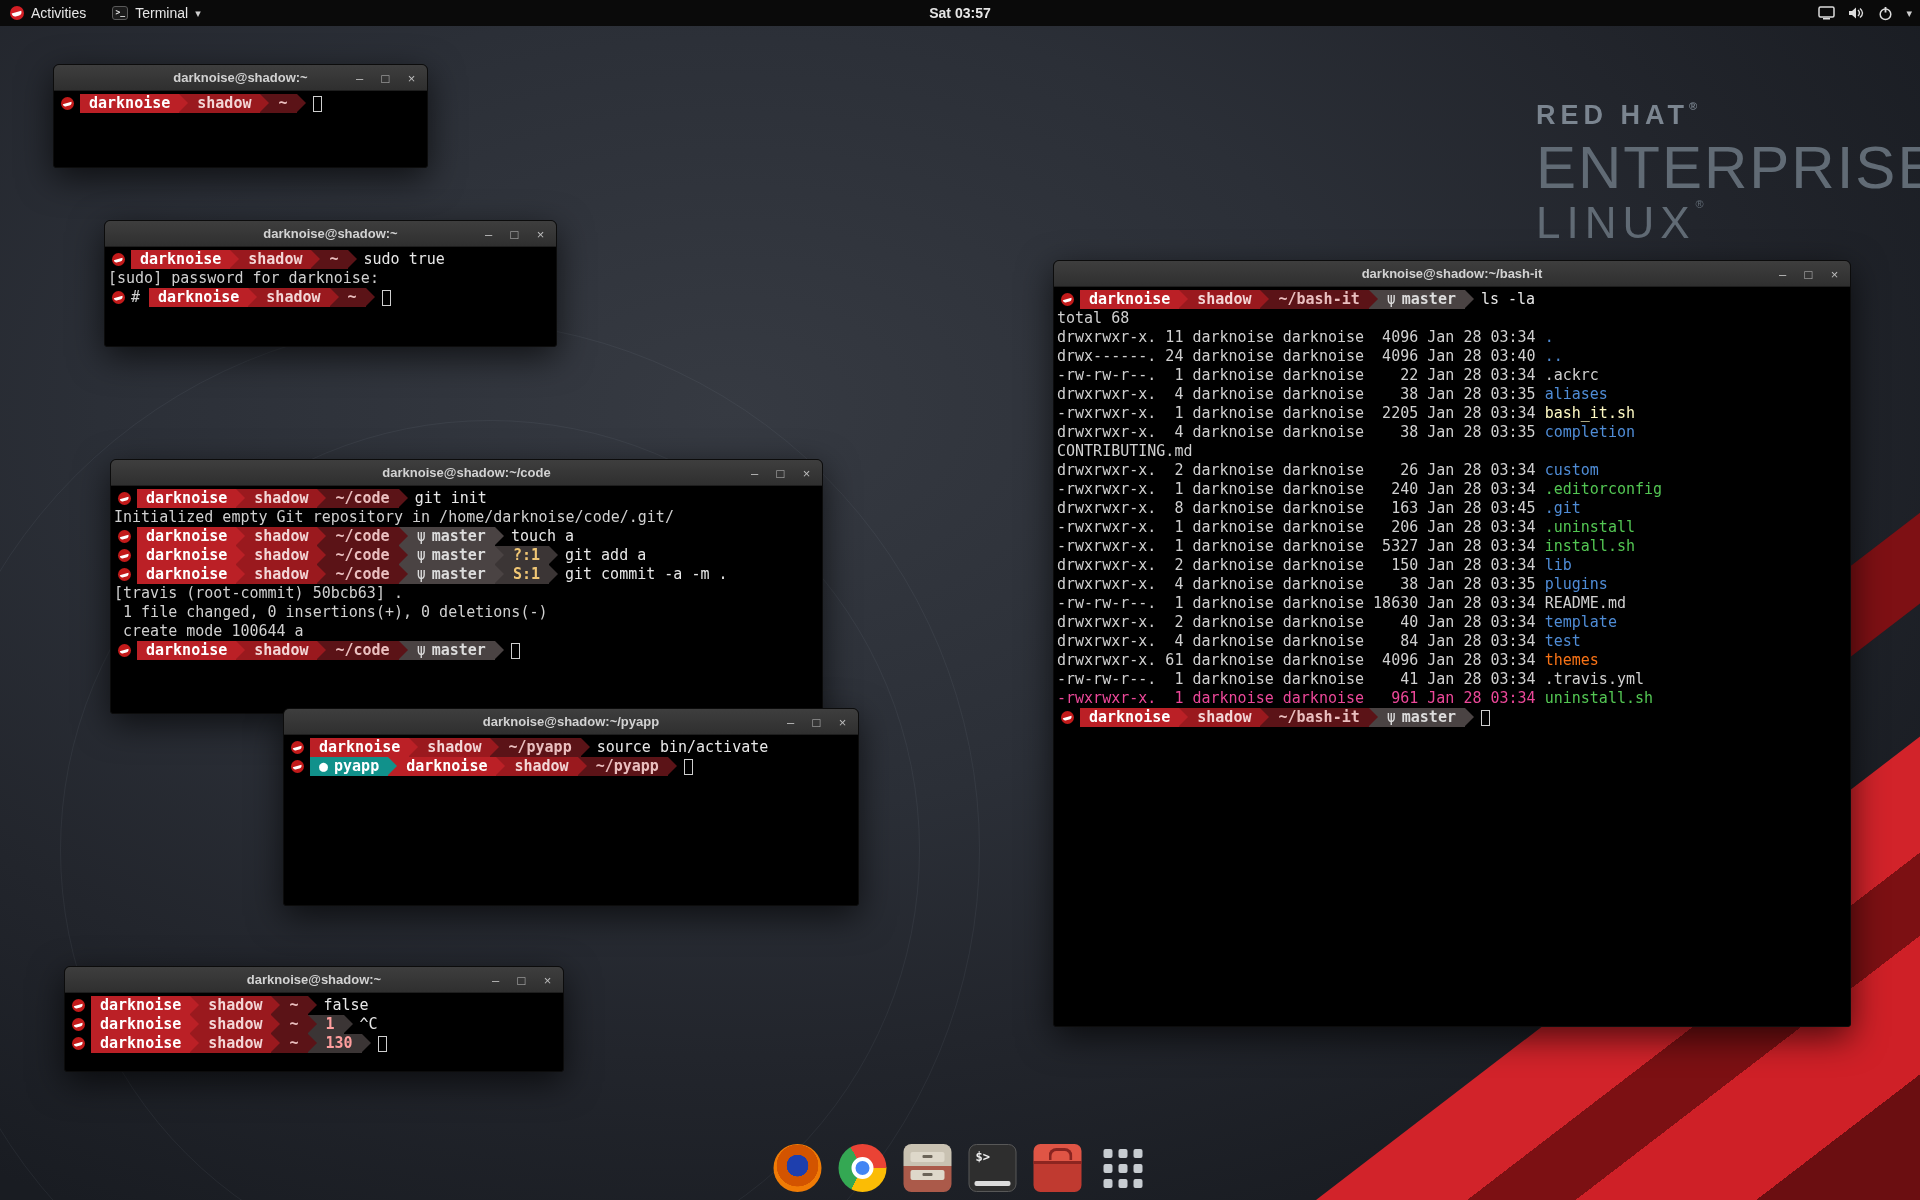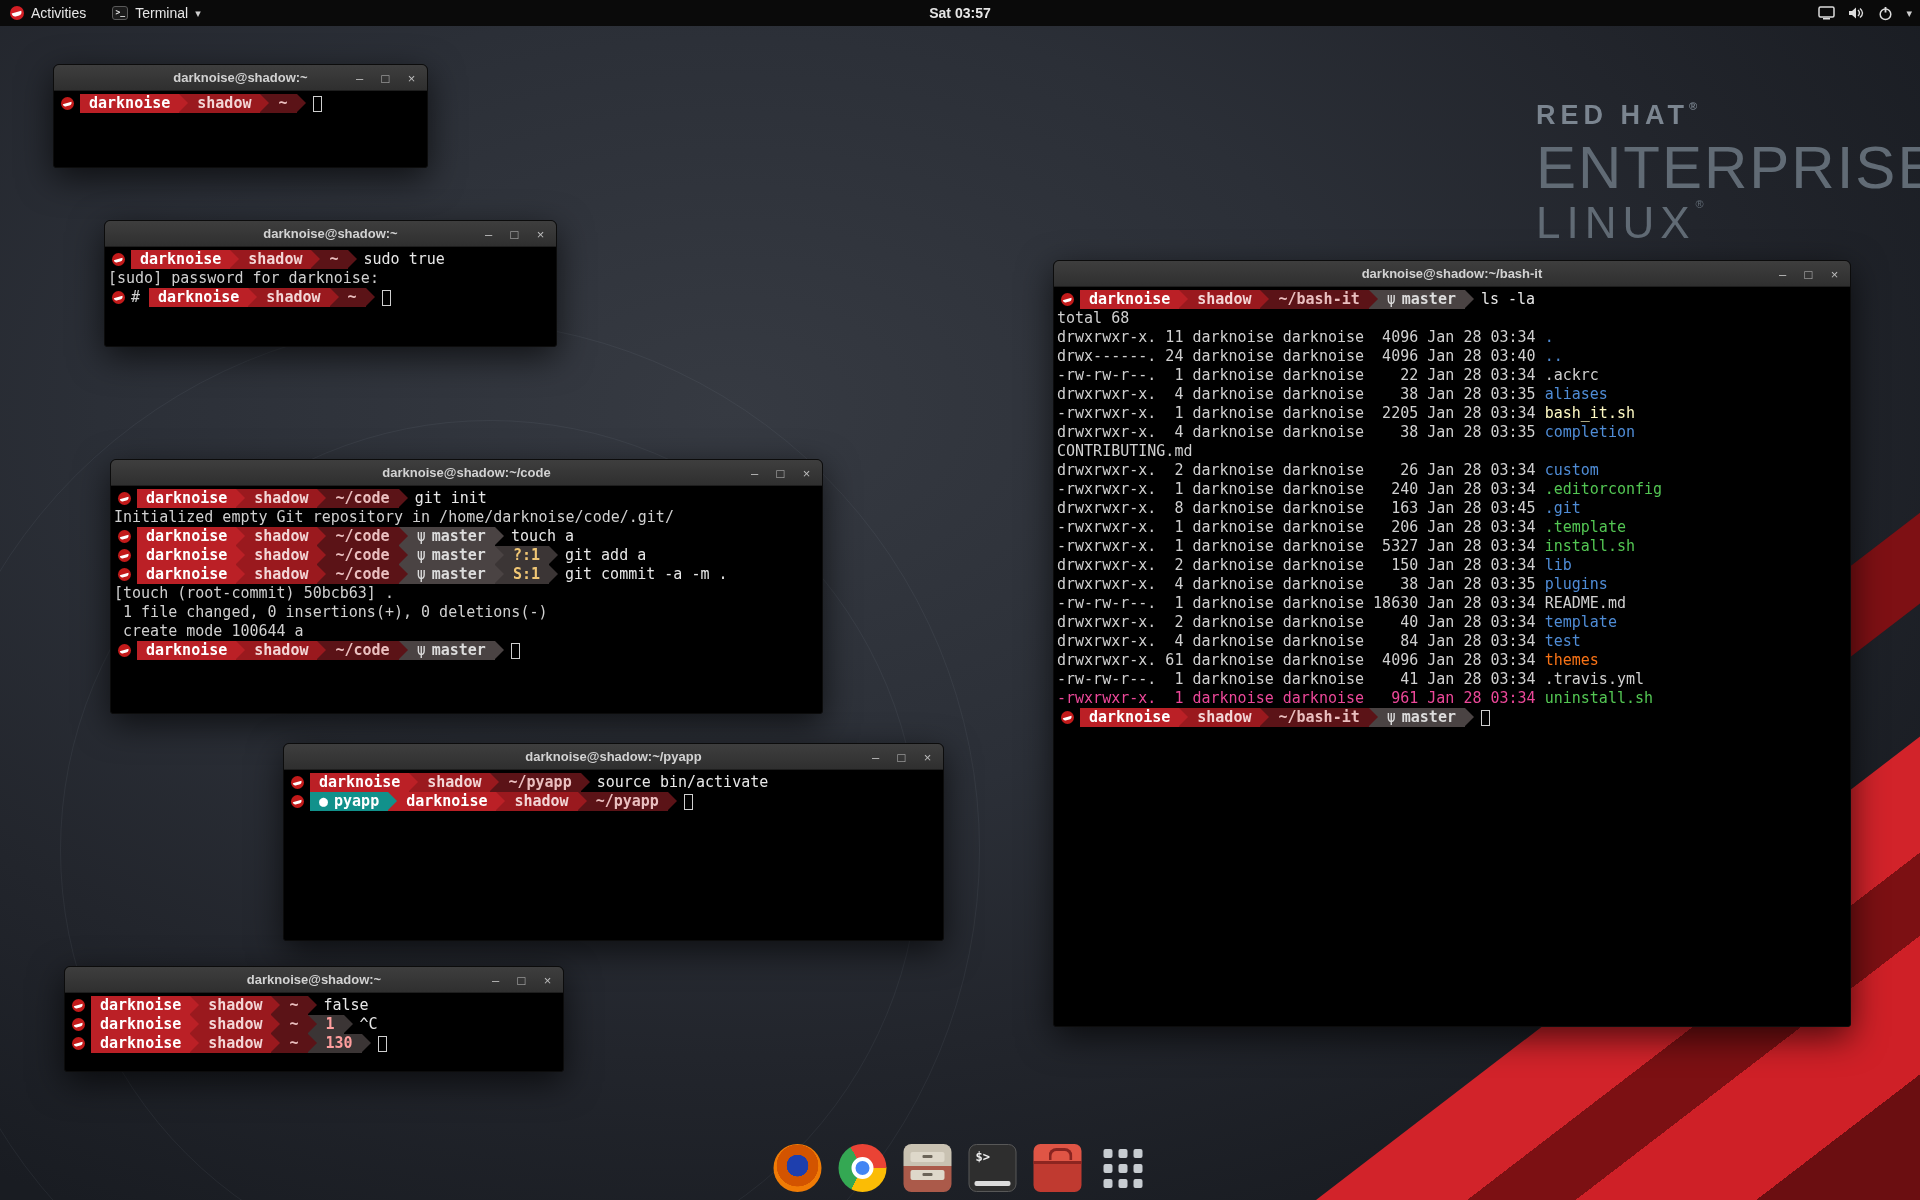--- a/index.html
+++ b/index.html
@@ -42,21 +42,21 @@
   .titlebar { position:relative; height:26px; background:linear-gradient(#3e3e3e,#2f2f2f);
     border-bottom:1px solid #1e1e1e; }
   .title { position:absolute; left:0; right:0; top:0; line-height:26px; text-align:center;
     color:#d2d2d2; font-size:13px; font-weight:bold; }
   .wbtns { position:absolute; right:9px; top:0; height:26px; display:flex; gap:13px; align-items:center; }
   .wbtn { color:#bdbdbd; font-size:13px; width:13px; text-align:center; cursor:default; }
   .term-body { padding:3px 0 0 3px; font:15px/19px "DejaVu Sans Mono",monospace; color:#d0d0d0; }
   .win1 { left:53px;  top:64px;  width:375px; height:104px; }
   .win2 { left:104px; top:220px; width:453px; height:127px; }
   .win3 { left:110px; top:459px; width:713px; height:255px; }
-  .win4 { left:283px; top:743px; width:661px; height:198px; }
+  .win4 { left:283px; top:708px; width:576px; height:198px; }
   .win5 { left:64px;  top:966px; width:500px; height:106px; }
   .win6 { left:1053px;top:260px; width:798px; height:767px; }
 
   
   .tline { display:flex; align-items:center; height:19px; white-space:pre; }
   .rh-dot { position:relative; width:13px; height:13px; border-radius:50%; background:#c21a1a;
     margin:0 6px 0 4px; flex:none; }
   .rh-dot::after { content:""; position:absolute; left:2px; top:6px; width:9px; height:3px;
     background:#fff; border-radius:0 0 4px 4px; transform:rotate(-16deg); }
   .pseg { display:flex; align-items:center; height:19px; padding:0 9px; font-weight:bold; flex:none; }
@@ -149,21 +149,21 @@
         <span class="wbtn">□</span>
         <span class="wbtn">×</span>
       </span>
     </header>
     <div class="term-body">
         <div class="tline"><span class="rh-dot"></span><span class="pseg" style="background: rgb(187, 32, 38); color: rgb(255, 255, 255);">darknoise</span><span class="pl-arrow" style="--a: #bb2026; --b: #9a191e;"></span><span class="pseg" style="background: rgb(154, 25, 30); color: rgb(243, 214, 214);">shadow</span><span class="pl-arrow" style="--a: #9a191e; --b: #5b1317;"></span><span class="pseg" style="background: rgb(91, 19, 23); color: rgb(234, 191, 191);">~/code</span><span class="pl-arrow" style="--a: #5b1317; --b: transparent;"></span><span class="t-cmd" style="color: rgb(232, 232, 232);">git init</span></div>
         <div class="tline"><span class="t-out" style="color: rgb(208, 208, 208);">Initialized empty Git repository in /home/darknoise/code/.git/</span></div>
         <div class="tline"><span class="rh-dot"></span><span class="pseg" style="background: rgb(187, 32, 38); color: rgb(255, 255, 255);">darknoise</span><span class="pl-arrow" style="--a: #bb2026; --b: #9a191e;"></span><span class="pseg" style="background: rgb(154, 25, 30); color: rgb(243, 214, 214);">shadow</span><span class="pl-arrow" style="--a: #9a191e; --b: #5b1317;"></span><span class="pseg" style="background: rgb(91, 19, 23); color: rgb(234, 191, 191);">~/code</span><span class="pl-arrow" style="--a: #5b1317; --b: #4a4343;"></span><span class="pseg" style="background: rgb(74, 67, 67); color: rgb(220, 220, 220);"><span class="seg-ic">ψ</span>master</span><span class="pl-arrow" style="--a: #4a4343; --b: transparent;"></span><span class="t-cmd" style="color: rgb(232, 232, 232);">touch a</span></div>
         <div class="tline"><span class="rh-dot"></span><span class="pseg" style="background: rgb(187, 32, 38); color: rgb(255, 255, 255);">darknoise</span><span class="pl-arrow" style="--a: #bb2026; --b: #9a191e;"></span><span class="pseg" style="background: rgb(154, 25, 30); color: rgb(243, 214, 214);">shadow</span><span class="pl-arrow" style="--a: #9a191e; --b: #5b1317;"></span><span class="pseg" style="background: rgb(91, 19, 23); color: rgb(234, 191, 191);">~/code</span><span class="pl-arrow" style="--a: #5b1317; --b: #4a4343;"></span><span class="pseg" style="background: rgb(74, 67, 67); color: rgb(220, 220, 220);"><span class="seg-ic">ψ</span>master</span><span class="pl-arrow" style="--a: #4a4343; --b: #3b3535;"></span><span class="pseg" style="background: rgb(59, 53, 53); color: rgb(240, 198, 116);">?:1</span><span class="pl-arrow" style="--a: #3b3535; --b: transparent;"></span><span class="t-cmd" style="color: rgb(232, 232, 232);">git add a</span></div>
         <div class="tline"><span class="rh-dot"></span><span class="pseg" style="background: rgb(187, 32, 38); color: rgb(255, 255, 255);">darknoise</span><span class="pl-arrow" style="--a: #bb2026; --b: #9a191e;"></span><span class="pseg" style="background: rgb(154, 25, 30); color: rgb(243, 214, 214);">shadow</span><span class="pl-arrow" style="--a: #9a191e; --b: #5b1317;"></span><span class="pseg" style="background: rgb(91, 19, 23); color: rgb(234, 191, 191);">~/code</span><span class="pl-arrow" style="--a: #5b1317; --b: #4a4343;"></span><span class="pseg" style="background: rgb(74, 67, 67); color: rgb(220, 220, 220);"><span class="seg-ic">ψ</span>master</span><span class="pl-arrow" style="--a: #4a4343; --b: #3b3535;"></span><span class="pseg" style="background: rgb(59, 53, 53); color: rgb(240, 198, 116);">S:1</span><span class="pl-arrow" style="--a: #3b3535; --b: transparent;"></span><span class="t-cmd" style="color: rgb(232, 232, 232);">git commit -a -m .</span></div>
-        <div class="tline"><span class="t-out" style="color: rgb(208, 208, 208);">[touch (root-commit) 50bcb63] .</span></div>
+        <div class="tline"><span class="t-out" style="color: rgb(208, 208, 208);">[travis (root-commit) 50bcb63] .</span></div>
         <div class="tline"><span class="t-out" style="color: rgb(208, 208, 208);"> 1 file changed, 0 insertions(+), 0 deletions(-)</span></div>
         <div class="tline"><span class="t-out" style="color: rgb(208, 208, 208);"> create mode 100644 a</span></div>
         <div class="tline"><span class="rh-dot"></span><span class="pseg" style="background: rgb(187, 32, 38); color: rgb(255, 255, 255);">darknoise</span><span class="pl-arrow" style="--a: #bb2026; --b: #9a191e;"></span><span class="pseg" style="background: rgb(154, 25, 30); color: rgb(243, 214, 214);">shadow</span><span class="pl-arrow" style="--a: #9a191e; --b: #5b1317;"></span><span class="pseg" style="background: rgb(91, 19, 23); color: rgb(234, 191, 191);">~/code</span><span class="pl-arrow" style="--a: #5b1317; --b: #4a4343;"></span><span class="pseg" style="background: rgb(74, 67, 67); color: rgb(220, 220, 220);"><span class="seg-ic">ψ</span>master</span><span class="pl-arrow" style="--a: #4a4343; --b: transparent;"></span><span class="cursor"></span></div>
       </div>
   </section>
 
   <section class="window win4">
     <header class="titlebar">
       <span class="title">darknoise@shadow:~/pyapp</span>
       <span class="wbtns">
@@ -209,21 +209,21 @@
         <div class="tline"><span class="t-out" style="color: rgb(208, 208, 208);">drwxrwxr-x. 11 darknoise darknoise  4096 Jan 28 03:34 </span><span class="t-dir" style="color: rgb(79, 140, 214);">.</span></div>
         <div class="tline"><span class="t-out" style="color: rgb(208, 208, 208);">drwx------. 24 darknoise darknoise  4096 Jan 28 03:40 </span><span class="t-dir" style="color: rgb(79, 140, 214);">..</span></div>
         <div class="tline"><span class="t-out" style="color: rgb(208, 208, 208);">-rw-rw-r--.  1 darknoise darknoise    22 Jan 28 03:34 </span><span class="t-out" style="color: rgb(208, 208, 208);">.ackrc</span></div>
         <div class="tline"><span class="t-out" style="color: rgb(208, 208, 208);">drwxrwxr-x.  4 darknoise darknoise    38 Jan 28 03:35 </span><span class="t-dir" style="color: rgb(79, 140, 214);">aliases</span></div>
         <div class="tline"><span class="t-out" style="color: rgb(208, 208, 208);">-rwxrwxr-x.  1 darknoise darknoise  2205 Jan 28 03:34 </span><span class="t-exec" style="color: #fef9c3;">bash_it.sh</span></div>
         <div class="tline"><span class="t-out" style="color: rgb(208, 208, 208);">drwxrwxr-x.  4 darknoise darknoise    38 Jan 28 03:35 </span><span class="t-dir" style="color: rgb(79, 140, 214);">completion</span></div>
         <div class="tline"><span class="t-out" style="color: rgb(208, 208, 208);">CONTRIBUTING.md</span></div>
         <div class="tline"><span class="t-out" style="color: rgb(208, 208, 208);">drwxrwxr-x.  2 darknoise darknoise    26 Jan 28 03:34 </span><span class="t-dir" style="color: rgb(79, 140, 214);">custom</span></div>
         <div class="tline"><span class="t-out" style="color: rgb(208, 208, 208);">-rwxrwxr-x.  1 darknoise darknoise   240 Jan 28 03:34 </span><span class="t-exec" style="color: rgb(83, 198, 83);">.editorconfig</span></div>
         <div class="tline"><span class="t-out" style="color: rgb(208, 208, 208);">drwxrwxr-x.  8 darknoise darknoise   163 Jan 28 03:45 </span><span class="t-dir" style="color: rgb(79, 140, 214);">.git</span></div>
-        <div class="tline"><span class="t-out" style="color: rgb(208, 208, 208);">-rwxrwxr-x.  1 darknoise darknoise   206 Jan 28 03:34 </span><span class="t-exec" style="color: rgb(83, 198, 83);">.template</span></div>
+        <div class="tline"><span class="t-out" style="color: rgb(208, 208, 208);">-rwxrwxr-x.  1 darknoise darknoise   206 Jan 28 03:34 </span><span class="t-exec" style="color: rgb(83, 198, 83);">.uninstall</span></div>
         <div class="tline"><span class="t-out" style="color: rgb(208, 208, 208);">-rwxrwxr-x.  1 darknoise darknoise  5327 Jan 28 03:34 </span><span class="t-exec" style="color: rgb(83, 198, 83);">install.sh</span></div>
         <div class="tline"><span class="t-out" style="color: rgb(208, 208, 208);">drwxrwxr-x.  2 darknoise darknoise   150 Jan 28 03:34 </span><span class="t-dir" style="color: rgb(79, 140, 214);">lib</span></div>
         <div class="tline"><span class="t-out" style="color: rgb(208, 208, 208);">drwxrwxr-x.  4 darknoise darknoise    38 Jan 28 03:35 </span><span class="t-dir" style="color: rgb(79, 140, 214);">plugins</span></div>
         <div class="tline"><span class="t-out" style="color: rgb(208, 208, 208);">-rw-rw-r--.  1 darknoise darknoise 18630 Jan 28 03:34 </span><span class="t-out" style="color: rgb(208, 208, 208);">README.md</span></div>
         <div class="tline"><span class="t-out" style="color: rgb(208, 208, 208);">drwxrwxr-x.  2 darknoise darknoise    40 Jan 28 03:34 </span><span class="t-dir" style="color: rgb(79, 140, 214);">template</span></div>
         <div class="tline"><span class="t-out" style="color: rgb(208, 208, 208);">drwxrwxr-x.  4 darknoise darknoise    84 Jan 28 03:34 </span><span class="t-dir" style="color: rgb(79, 140, 214);">test</span></div>
         <div class="tline"><span class="t-out" style="color: rgb(208, 208, 208);">drwxrwxr-x. 61 darknoise darknoise  4096 Jan 28 03:34 </span><span class="t-dir" style="color: #f97316;">themes</span></div>
         <div class="tline"><span class="t-out" style="color: rgb(208, 208, 208);">-rw-rw-r--.  1 darknoise darknoise    41 Jan 28 03:34 </span><span class="t-out" style="color: rgb(208, 208, 208);">.travis.yml</span></div>
         <div class="tline"><span class="t-out" style="color: #ec4899;">-rwxrwxr-x.  1 darknoise darknoise   961 Jan 28 03:34 </span><span class="t-exec" style="color: rgb(83, 198, 83);">uninstall.sh</span></div>
         <div class="tline"><span class="rh-dot"></span><span class="pseg" style="background: rgb(187, 32, 38); color: rgb(255, 255, 255);">darknoise</span><span class="pl-arrow" style="--a: #bb2026; --b: #9a191e;"></span><span class="pseg" style="background: rgb(154, 25, 30); color: rgb(243, 214, 214);">shadow</span><span class="pl-arrow" style="--a: #9a191e; --b: #5b1317;"></span><span class="pseg" style="background: rgb(91, 19, 23); color: rgb(234, 191, 191);">~/bash-it</span><span class="pl-arrow" style="--a: #5b1317; --b: #4a4343;"></span><span class="pseg" style="background: rgb(74, 67, 67); color: rgb(220, 220, 220);"><span class="seg-ic">ψ</span>master</span><span class="pl-arrow" style="--a: #4a4343; --b: transparent;"></span><span class="cursor"></span></div>

